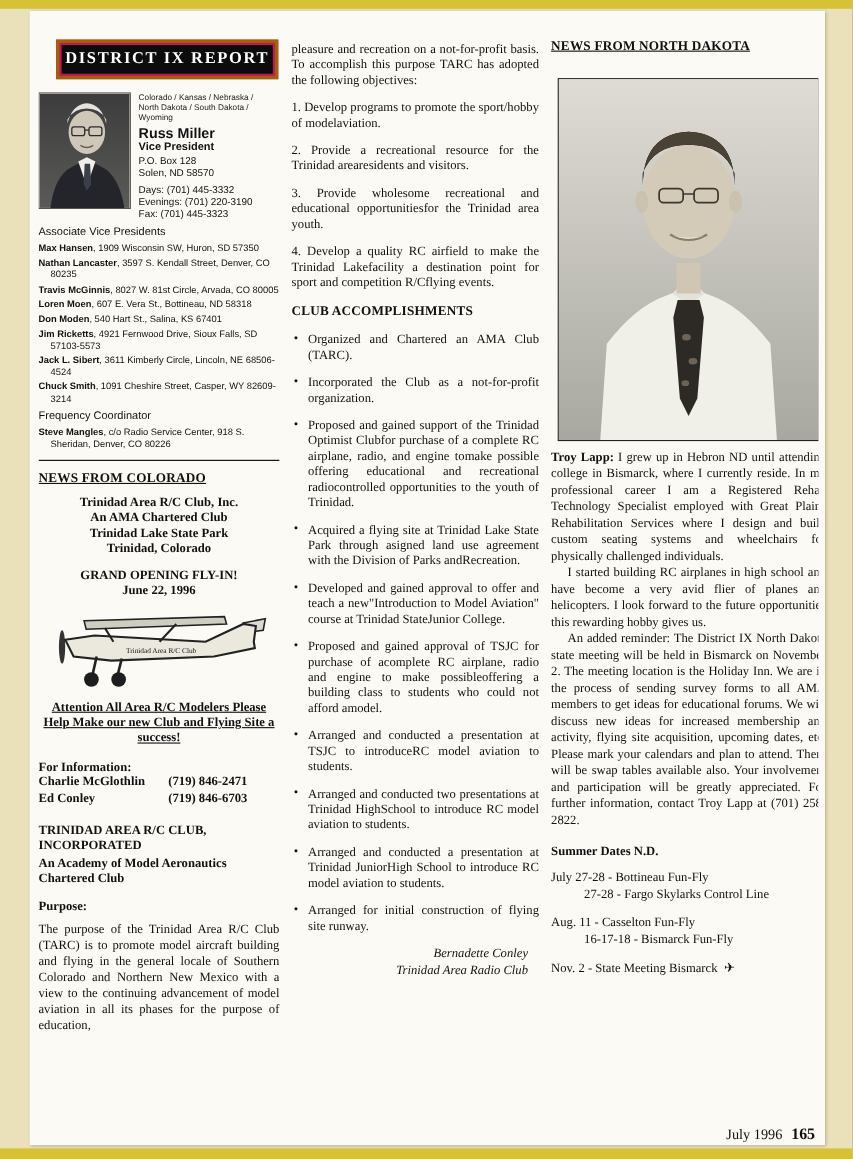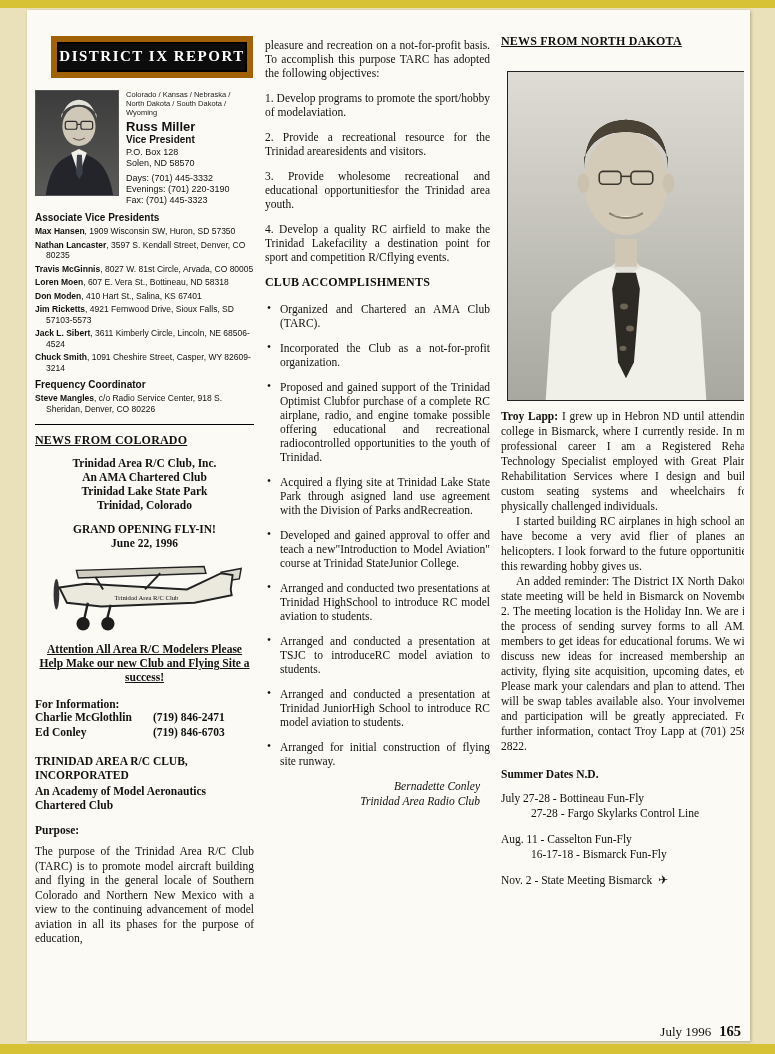--- a/index.html
+++ b/index.html
@@ -8,32 +8,32 @@
   .strip-top { position:absolute; top:0; left:0; right:0; height:8px; background:#d7c134; }
   .strip-bottom { position:absolute; bottom:0; left:0; right:0; height:10px; background:#d7c134; }
   .sheet { position:absolute; top:10px; left:27px; right:25px; bottom:13px; background:#fbfaf4; padding:24px 6px 16px 8px; box-shadow:1px 1px 3px rgba(0,0,0,.25); }
   .columns { display:flex; gap:11px; height:100%; overflow:hidden; }
   .col { flex:none; }
   .col-left { width:219px; }
   .col-mid { width:225px; padding-top:4px; }
   .col-right { width:250px; }
 
   
-  .report-box { border:6px solid #a16207; background:#000000; padding:2px; margin:2px 1px 12px 16px; }
+  .report-box { border:3px solid #a16207; background:#be185d; padding:2px; margin:2px 1px 12px 16px; }
   .report-box-inner { background:#0c0c0c; color:#fff; text-align:center; font-weight:bold; font-size:15px; letter-spacing:1.5px; padding:4px 0 5px; }
   .officer { display:flex; gap:7px; margin-bottom:6px; }
   .photo-sm { width:84px; height:106px; border:1px solid #555; flex:none; overflow:hidden; }
   .photo-sm svg, .photo-lg svg, .plane-wrap svg { display:block; width:100%; height:100%; }
   .officer-info { font-family:"Liberation Sans","DejaVu Sans",sans-serif; }
   .states { font-size:7.5px; line-height:9px; margin-bottom:3px; color:#222; max-width:118px; }
   .officer-name { font-size:13px; font-weight:bold; line-height:14px; }
   .officer-title { font-size:10px; font-weight:bold; line-height:12px; margin-bottom:1px; }
   .officer-line { font-size:9px; line-height:11px; }
   .phone-block { margin-top:4px; }
-  .avp-heading { font-family:"Liberation Sans","DejaVu Sans",sans-serif; font-weight:bold; font-size:10px; margin:6px 0 3px; }
+  .avp-heading { font-family:"Liberation Sans","DejaVu Sans",sans-serif; font-weight:normal; font-size:10px; margin:6px 0 3px; }
   .avp-item { font-family:"Liberation Sans","DejaVu Sans",sans-serif; font-size:8.5px; line-height:10.5px; margin-bottom:3px; padding-left:11px; text-indent:-11px; }
   .rule { border:none; border-top:1px solid #000; margin:10px 0 8px; }
   .section-heading { font-weight:bold; font-size:12px; text-decoration:underline; letter-spacing:.2px; }
   .col-left .section-heading { margin-bottom:8px; }
   .center-bold { text-align:center; font-weight:bold; font-size:11.5px; line-height:14px; }
   .event { margin-top:10px; }
   .plane-wrap { margin:8px auto 4px; width:208px; height:80px; }
   .attention { margin-top:4px;text-decoration:underline; }
   .join { margin-top:10px; }
   .info-heading { font-weight:bold; font-size:11.5px; margin-top:14px; }
@@ -115,21 +115,21 @@
               <div class="officer-line">Fax: (701) 445-3323</div>
             </div>
           </div>
         </div>
 
         <div class="avp-heading">Associate Vice Presidents</div>
         <div class="avp-item"><b>Max Hansen</b><span>, 1909 Wisconsin SW, Huron, SD 57350</span></div>
         <div class="avp-item"><b>Nathan Lancaster</b><span>, 3597 S. Kendall Street, Denver, CO 80235</span></div>
         <div class="avp-item"><b>Travis McGinnis</b><span>, 8027 W. 81st Circle, Arvada, CO 80005</span></div>
         <div class="avp-item"><b>Loren Moen</b><span>, 607 E. Vera St., Bottineau, ND 58318</span></div>
-        <div class="avp-item"><b>Don Moden</b><span>, 410 Hart St., Salina, KS 67401</span></div>
+        <div class="avp-item"><b>Don Moden</b><span>, 540 Hart St., Salina, KS 67401</span></div>
         <div class="avp-item"><b>Jim Ricketts</b><span>, 4921 Fernwood Drive, Sioux Falls, SD 57103-5573</span></div>
         <div class="avp-item"><b>Jack L. Sibert</b><span>, 3611 Kimberly Circle, Lincoln, NE 68506-4524</span></div>
         <div class="avp-item"><b>Chuck Smith</b><span>, 1091 Cheshire Street, Casper, WY 82609-3214</span></div>
 
         <div class="avp-heading">Frequency Coordinator</div>
         <div class="avp-item"><b>Steve Mangles</b><span>, c/o Radio Service Center, 918 S. Sheridan, Denver, CO 80226</span></div>
 
         <hr class="rule">
 
         <div class="section-heading">NEWS FROM COLORADO</div>
@@ -189,22 +189,23 @@
         <p class="body-par">3. Provide wholesome recreational and educational opportunitiesfor the Trinidad area youth.</p>
         <p class="body-par">4. Develop a quality RC airfield to make the Trinidad Lakefacility a destination point for sport and competition R/Cflying events.</p>
 
         <div class="mid-heading">CLUB ACCOMPLISHMENTS</div>
 
         <div class="bullet">Organized and Chartered an AMA Club (TARC).</div>
         <div class="bullet">Incorporated the Club as a not-for-profit organization.</div>
         <div class="bullet">Proposed and gained support of the Trinidad Optimist Clubfor purchase of a complete RC airplane, radio, and engine tomake possible offering educational and recreational radiocontrolled opportunities to the youth of Trinidad.</div>
         <div class="bullet">Acquired a flying site at Trinidad Lake State Park through asigned land use agreement with the Division of Parks andRecreation.</div>
         <div class="bullet">Developed and gained approval to offer and teach a new"Introduction to Model Aviation" course at Trinidad StateJunior College.</div>
+        <div class="bullet">Proposed and gained approval of TSJC for purchase of acomplete RC airplane, radio and engine to make possibleoffering a building class to students who could not afford amodel.</div>
+        <div class="bullet">Arranged and conducted a presentation at TSJC to introduceRC model aviation to students.</div>
         <div class="bullet">Arranged and conducted two presentations at Trinidad HighSchool to introduce RC model aviation to students.</div>
-        <div class="bullet">Arranged and conducted a presentation at TSJC to introduceRC model aviation to students.</div>
         <div class="bullet">Arranged and conducted a presentation at Trinidad JuniorHigh School to introduce RC model aviation to students.</div>
         <div class="bullet">Arranged for initial construction of flying site runway.</div>
 
         <div class="byline">
           <div>Bernadette Conley</div>
           <div>Trinidad Area Radio Club</div>
         </div>
       </div>
 
       <div class="col col-right">

